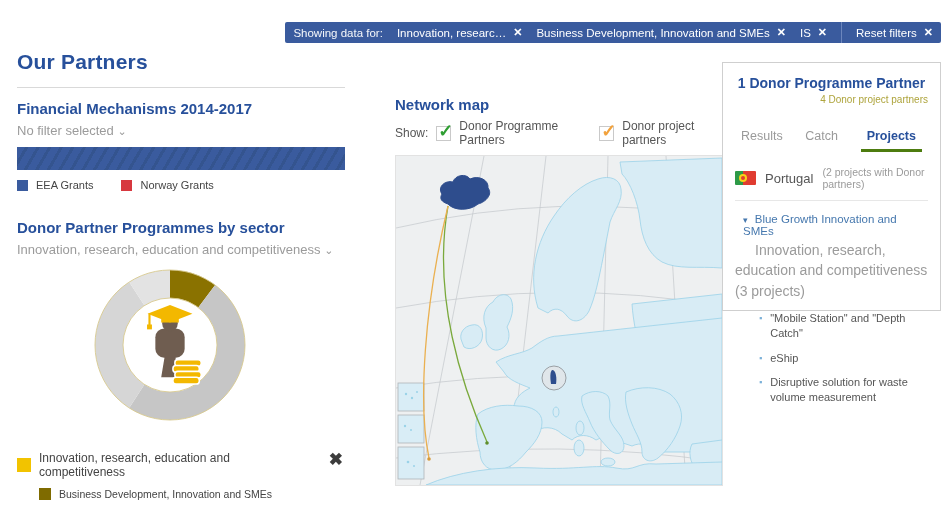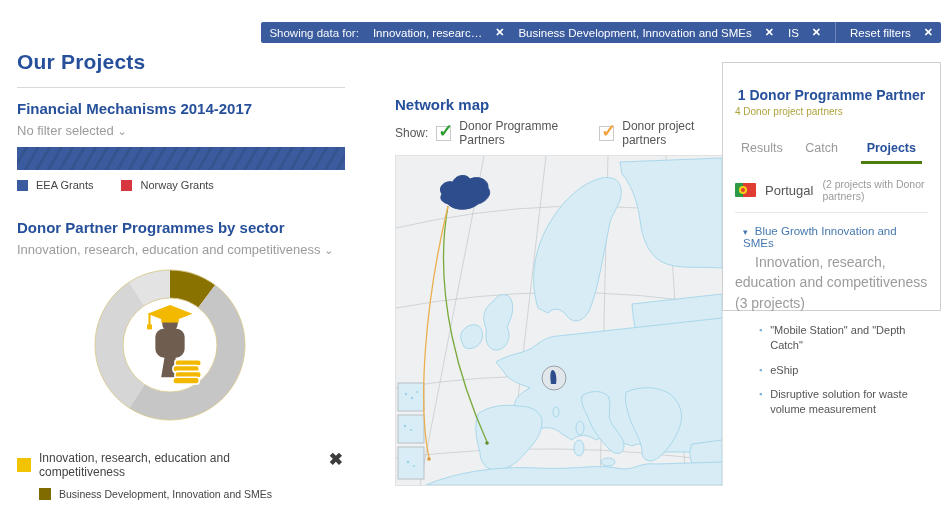--- a/index.html
+++ b/index.html
@@ -10,21 +10,21 @@
     position:relative; overflow:hidden;
   }
   
   .topbar {
     position:absolute; top:22px; right:9px; height:21px;
     background:#3a5b9e; color:#fff; font-size:11.5px;
     display:flex; align-items:center; padding:0 8px; gap:14px;
     border-radius:2px;
   }
   .topbar .lbl { opacity:.95; }
-  .chip { display:flex; align-items:center; gap:13px; white-space:nowrap; cursor:pointer; }
+  .chip { display:flex; align-items:center; gap:7px; white-space:nowrap; cursor:pointer; }
   .chip .x { font-size:11px; font-weight:bold; }
   .vsep { width:1px; height:21px; background:#6c86bd; }
   
   .col-left { position:absolute; left:17px; top:50px; width:328px; }
   h1.page-title { color:#27509b; font-size:21px; font-weight:bold; letter-spacing:.2px; }
   .rule { border-top:1px solid #d9d9d9; margin-top:13px; }
   h2.section { color:#27509b; font-size:15px; font-weight:bold; margin-top:12px; }
   .select { color:#9b9b9b; font-size:13px; margin-top:6px; cursor:pointer; }
   .select .caret { font-size:11px; }
   .fm-bar {
@@ -47,24 +47,24 @@
   .show-row { display:flex; align-items:center; gap:8px; margin-top:6px; font-size:12px; color:#555; }
   .cbx { position:relative; width:15px; height:15px; background:#fff; border:1px solid #c9c9c9; flex:0 0 auto; }
   .cbx .tick { position:absolute; left:1px; top:-7px; font-size:18px; font-weight:bold; }
   .tick.green { color:#2f9e32; }
   .tick.orange { color:#f2a23c; }
   .cbx-label { margin-right:10px; }
   .map-box { margin-top:8px; width:328px; height:331px; background:#eef0f1; border:1px solid #e2e2e2; overflow:hidden; }
   
   .panel {
     position:absolute; left:722px; top:62px; width:219px; height:249px;
-    border:1px solid #cfcfcf; background:#fff; padding:24px 12px 0 12px;
+    border:1px solid #cfcfcf; background:#fff; padding:12px 12px 0 12px;
   }
   .panel-title { text-align:center; color:#27509b; font-size:14px; font-weight:bold; }
-  .panel-sub { text-align:left; color:#aea43c; font-size:10px; margin-top:3px; }
+  .panel-sub { text-align:right; color:#aea43c; font-size:10px; margin-top:3px; }
   .tabs { display:flex; justify-content:space-between; padding:0 6px; margin-top:24px; font-size:12.5px; color:#9a9a9a;text-align:right; }
   .tab { padding-bottom:6px; cursor:pointer; }
   .tab.active { color:#27509b; font-weight:bold; border-bottom:3px solid #4d7c0f; padding-left:6px; padding-right:6px; }
   .country-row { display:flex; align-items:center; gap:9px; margin-top:14px; padding-bottom:10px; border-bottom:1px solid #e7e7e7; }
   .flag { position:relative; width:21px; height:14px; overflow:hidden; border-radius:1px; flex:0 0 auto; }
   .flag .green { position:absolute; left:0; top:0; width:40%; height:100%; background:#2d9a47; }
   .flag .red { position:absolute; right:0; top:0; width:60%; height:100%; background:#e03c31; }
   .flag .emblem { position:absolute; left:4px; top:3px; width:8px; height:8px; border-radius:50%; background:#f7d117; }
   .flag .emblem i { position:absolute; left:2px; top:2px; width:4px; height:4px; border-radius:50%; background:#e03c31; display:block; }
   .country-name { font-size:13px; color:#555; }
@@ -94,21 +94,21 @@
     <span class="x">✕</span>
   </span>
   <span class="vsep"></span>
   <span class="chip">
     <span>Reset filters</span>
     <span class="x">✕</span>
   </span>
 </div>
 
 <div class="col-left">
-  <h1 class="page-title">Our Projects</h1>
+  <h1 class="page-title">Our Partners</h1>
   <div class="rule"></div>
 
   <h2 class="section">Financial Mechanisms 2014-2017</h2>
   <div class="select">
     <span>No filter selected</span>
     <span class="caret">⌄</span>
   </div>
   <div class="fm-bar"></div>
   <div class="fm-legend">
     <div class="legend-row">

